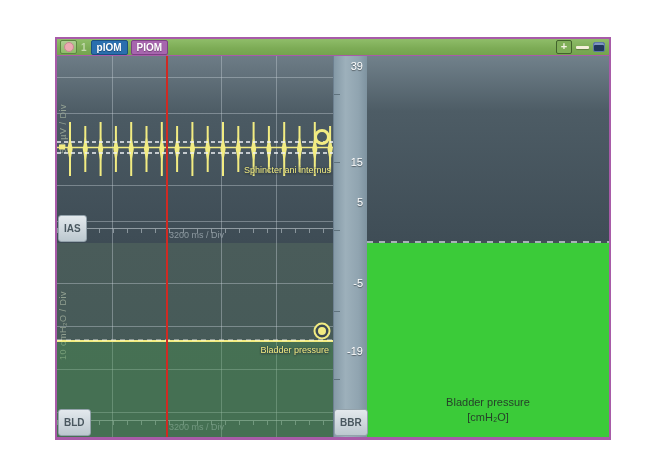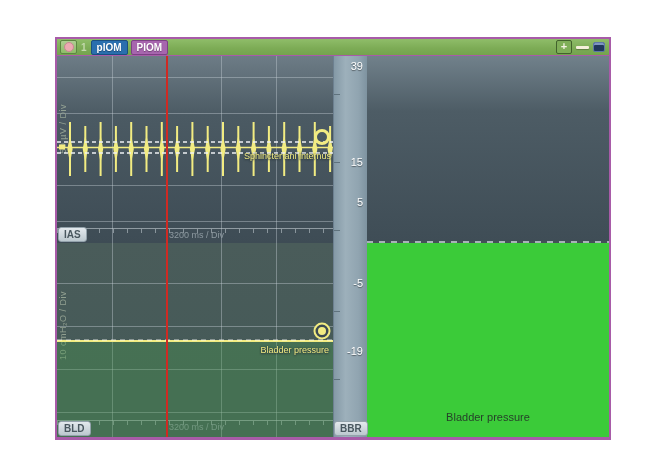--- a/index.html
+++ b/index.html
@@ -41,21 +41,21 @@
     background:repeating-linear-gradient(90deg,rgba(210,218,224,0.5) 0 1px,transparent 1px 14px);}
   #cursorline{position:absolute;left:109px;top:0;width:2px;height:381px;background:#cf2a23;z-index:6;}
 
   svg.wave{position:absolute;left:0;top:0;z-index:5;}
 
   .time-label{position:absolute;left:112px;color:#8e9aa1;font-size:9px;z-index:4;}
   .vaxis-label{position:absolute;left:1px;writing-mode:vertical-rl;transform:rotate(180deg);
     color:#9aa897;font-size:9px;letter-spacing:0.5px;z-index:4;opacity:0.9;}
   .trace-label{position:absolute;color:#f2ec82;font-size:9px;text-shadow:0 1px 2px #2c373e,0 0 2px #2c373e;z-index:7;text-align:right;}
 
-  .chip{position:absolute;left:1px;bottom:1px;padding:1px 5px;font-size:10px;font-weight:bold;color:#49575f;
+  .chip{position:absolute;left:1px;bottom:1px;padding:7px 5px;font-size:10px;font-weight:bold;color:#49575f;
     background:linear-gradient(180deg,#e3e9ed,#bcc8cf);border-radius:3px;border:1px solid #93a2ab;z-index:8;margin-top:24px;}
 
   
   #scalebar{position:relative;width:34px;height:100%;
     background:linear-gradient(90deg,#8499a6 0%,#9db0bb 35%,#90a4b0 75%,#7e93a0 100%);
     border-left:1px solid #6d8090;box-sizing:border-box;}
   .scale-num{position:absolute;right:4px;color:#ffffff;font-size:11px;text-shadow:0 1px 1px rgba(0,0,0,.45);}
   .scale-tick{position:absolute;left:0;width:6px;height:1px;background:#5f727d;}
   #scalebar .chip{left:0;}
 
@@ -116,21 +116,21 @@
             <div class="hgrid" style="top: 83px;"></div>
             <div class="hgrid" style="top: 126px;"></div>
             <div class="hgrid" style="top: 169px;"></div>
             <div class="axisline" style="top: 177px;"></div>
             <div class="axisticks" style="top: 178px;"></div>
           </div>
 
         <div class="time-label" style="top:174px;">3200 ms / Div</div>
         <div class="time-label" style="top:366px;">3200 ms / Div</div>
 
-        <div class="trace-label" style="right:2px;top:95px;width:120px;">Sphincter ani internus</div>
+        <div class="trace-label" style="right:2px;top:109px;width:120px;">Sphincter ani internus</div>
         <div class="trace-label" style="right:4px;top:289px;width:120px;">Bladder pressure</div>
 
         <div id="cursorline"></div>
         <svg class="wave" id="wave-svg" width="276" height="381">
             <rect x="0" y="286" width="276" height="95" fill="rgba(70,150,75,0.38)"></rect>
             <line x1="0" y1="91.5" x2="276" y2="91.5" stroke="#f2ec82" stroke-width="1.5"></line>
             <rect x="2" y="88.5" width="6" height="5" fill="#f2ec82"></rect>
             <line x1="13" y1="66" x2="13" y2="120" stroke="#f2ec82" stroke-width="2"></line>
             <polygon points="10.4,93 13,79 15.6,93 13,107" fill="#f2ec82"></polygon>
             <line x1="28.3" y1="70" x2="28.3" y2="116" stroke="#f2ec82" stroke-width="2"></line>
@@ -190,19 +190,20 @@
           <div class="scale-tick" style="top: 255px;"></div>
           <div class="scale-tick" style="top: 323px;"></div>
         </div>
 
       <div id="rightpanel">
         <div id="rp-top"></div>
         <div id="rp-sep"></div>
         <div id="rp-green">
           <div id="rp-caption">
             <div>Bladder pressure</div>
+            <div>[cmH₂O]</div>
           </div>
         </div>
       </div>
 
     </div>
   </div>
 </div>
 
 </body></html>

